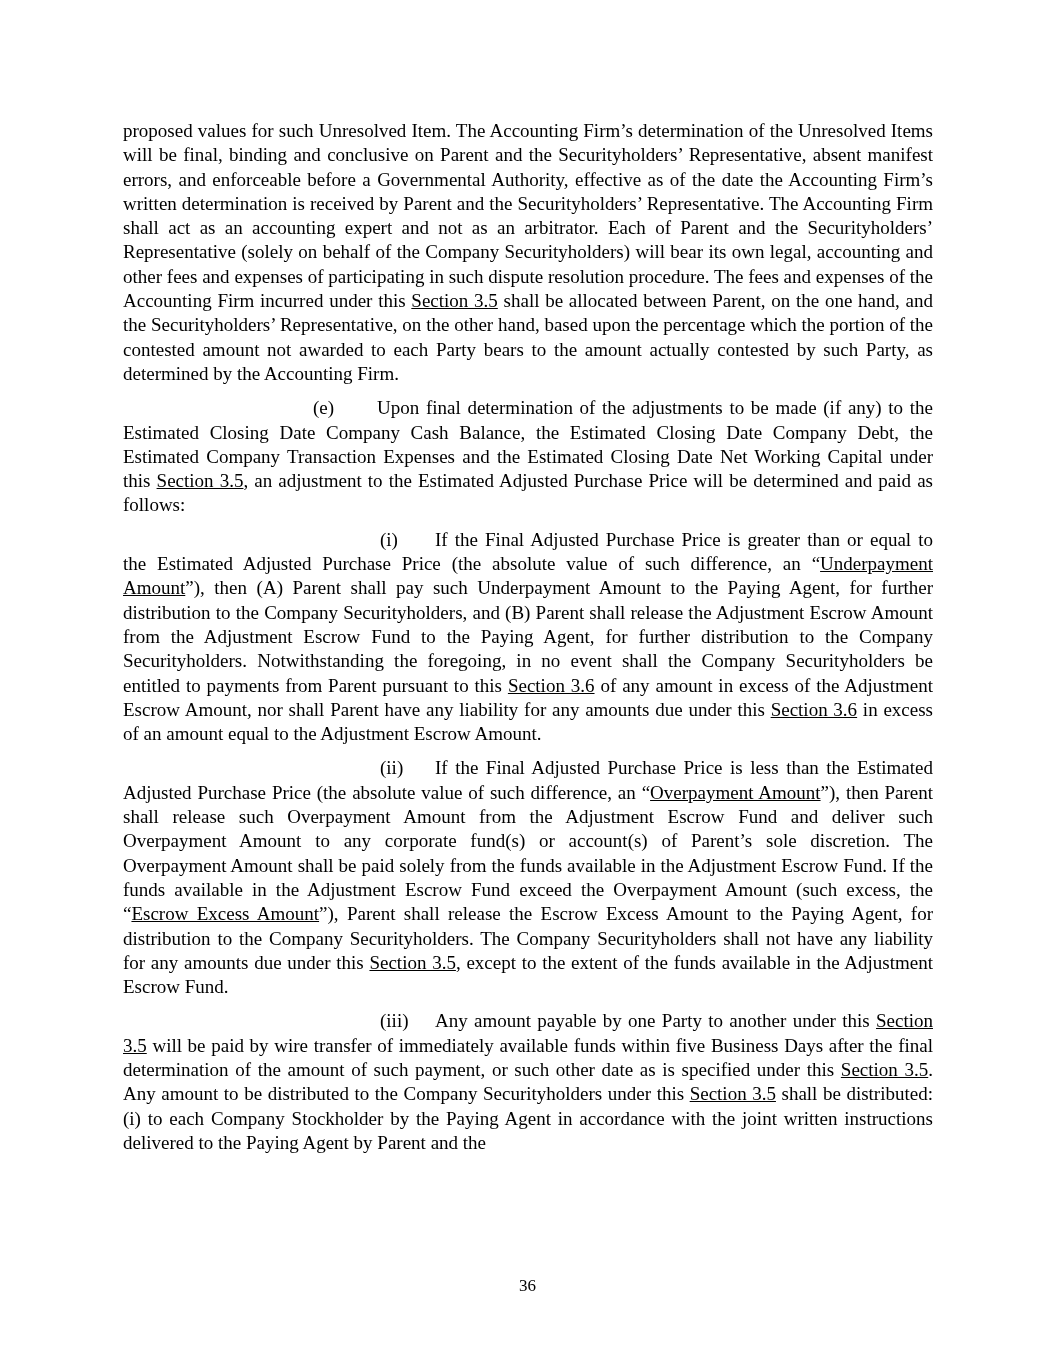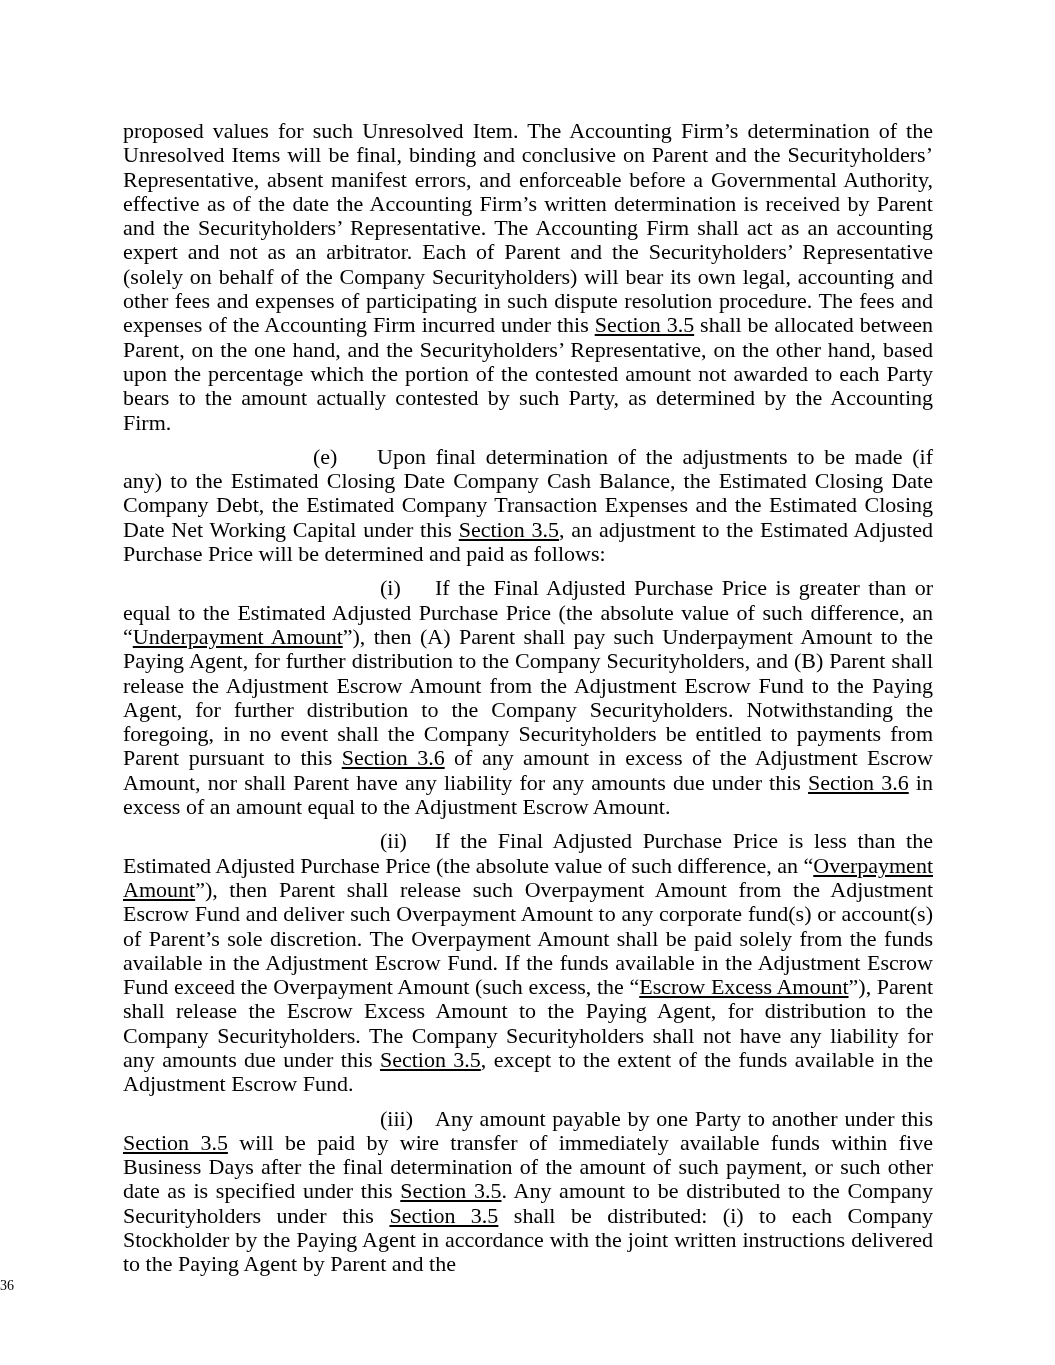--- a/index.html
+++ b/index.html
@@ -11,41 +11,42 @@
     background: #ffffff;
     overflow: hidden;
     font-family: "Liberation Serif", "DejaVu Serif", serif;
     color: #000000;
   }
   .page-content {
     position: absolute;
     left: 123px;
     top: 119px;
     width: 810px;
-    font-size: 22px;
+    font-size: 19px;
     line-height: 24.3px;
     text-align: justify;
   }
   .para { margin: 0; padding: 0; }
   .para + .para { margin-top: 10px; }
   .para.level-1 { text-indent: 190px; }
   .para.level-2 { text-indent: 257px; }
   .para-label {
     display: inline-block;
     text-indent: 0;
   }
   .para-label.level-1 { min-width: 64px; }
   .para-label.level-2 { min-width: 55px; }
   .u { text-decoration: underline; }
   .page-number {
     position: absolute;
     top: 1274px;
     left: 0;
     width: 100%;
-    font-size: 14px;
+    text-align: center;
+    font-size: 17px;
     line-height: 24.3px;
   }
 </style>
 </head>
 <body>
 
 <div class="page">
   <div class="page-content">
       <p class="para level-0"><span class="seg">proposed values for such Unresolved Item.  The Accounting Firm’s determination of the Unresolved Items will be final, binding and conclusive on Parent and the Securityholders’ Representative, absent manifest errors, and enforceable before a Governmental Authority, effective as of the date the Accounting Firm’s written determination is received by Parent and the Securityholders’ Representative.  The Accounting Firm shall act as an accounting expert and not as an arbitrator.  Each of Parent and the Securityholders’ Representative (solely on behalf of the Company Securityholders) will bear its own legal, accounting and other fees and expenses of participating in such dispute resolution procedure.  The fees and expenses of the Accounting Firm incurred under this </span><span class="seg u">Section 3.5</span><span class="seg"> shall be allocated between Parent, on the one hand, and the Securityholders’ Representative, on the other hand, based upon the percentage which the portion of the contested amount not awarded to each Party bears to the amount actually contested by such Party, as determined by the Accounting Firm.</span></p>
       <p class="para level-1"><span class="para-label level-1">(e)</span><span class="seg">Upon final determination of the adjustments to be made (if any) to the Estimated Closing Date Company Cash Balance, the Estimated Closing Date Company Debt, the Estimated Company Transaction Expenses and the Estimated Closing Date Net Working Capital under this </span><span class="seg u">Section 3.5</span><span class="seg">, an adjustment to the Estimated Adjusted Purchase Price will be determined and paid as follows:</span></p>

